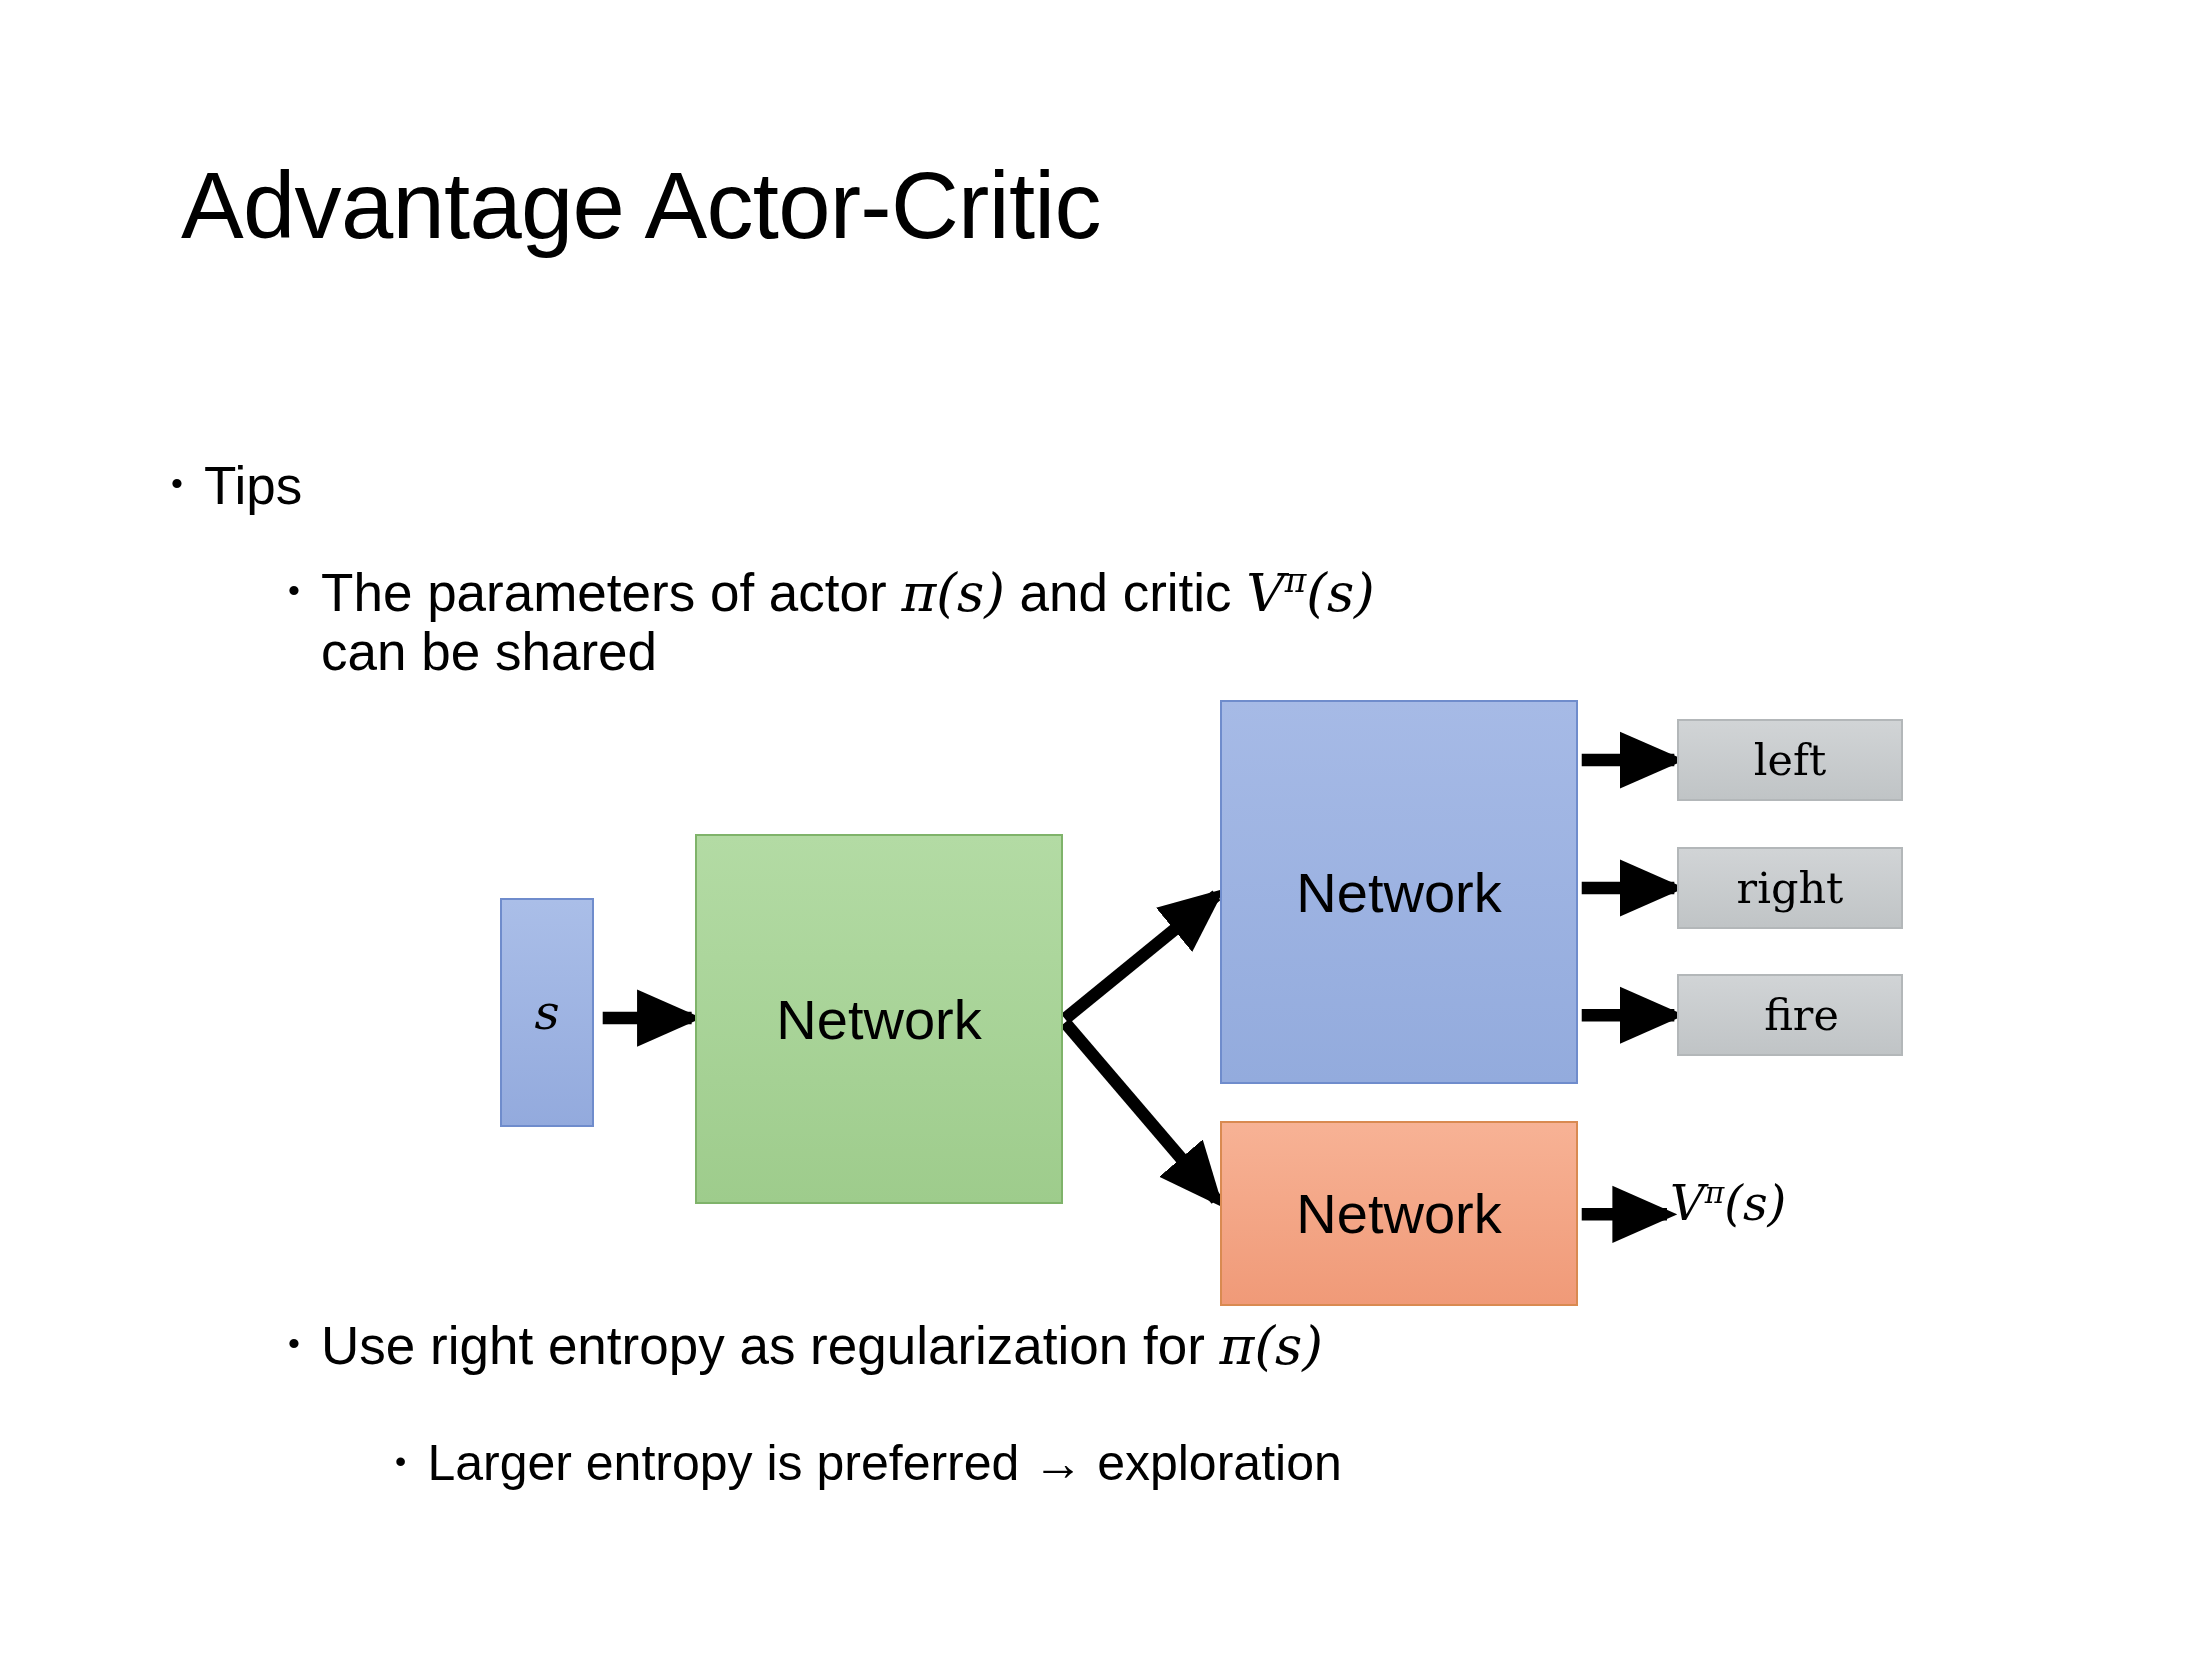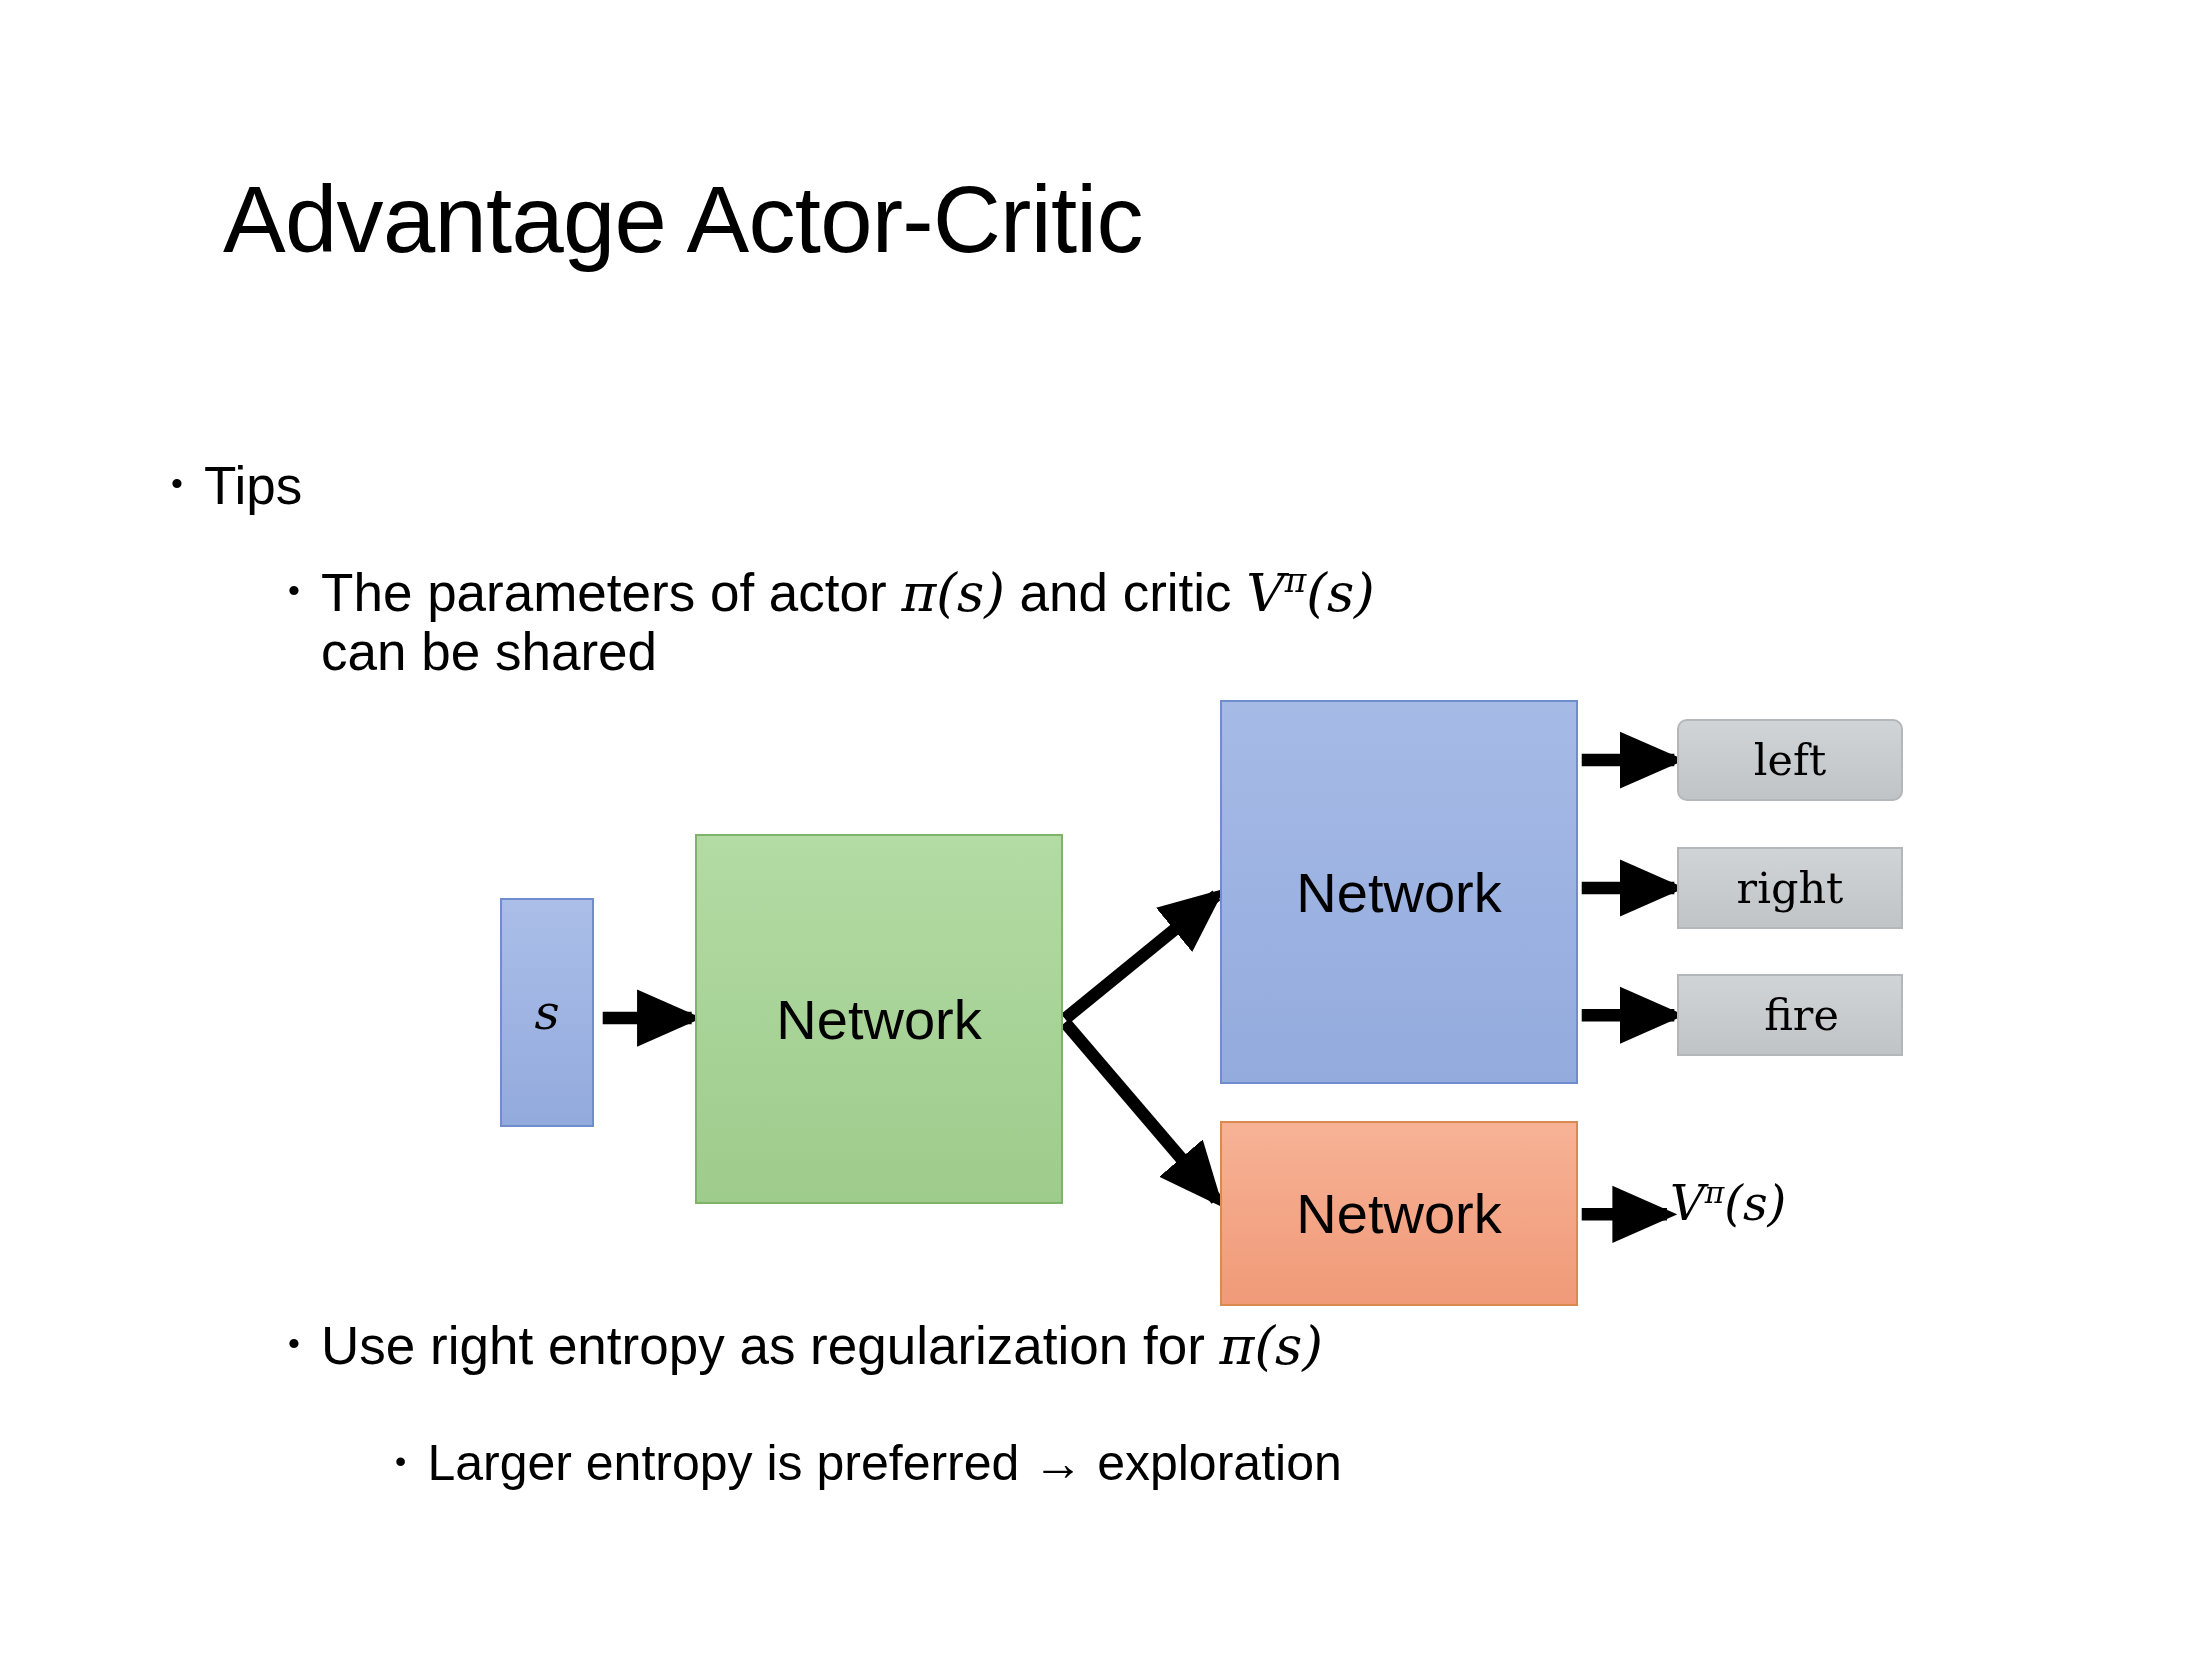--- a/index.html
+++ b/index.html
@@ -18,28 +18,27 @@
     position: relative;
     width: 2205px;
     height: 1654px;
     background: #ffffff;
   }
 
   
   #slide-title {
     position: absolute;
     left: 181px;
-    top: 171px;
+    top: 157px;
     font-size: 94px;
     line-height: 1.05;
     font-weight: 400;
     letter-spacing: -0.7px;
     color: #000000;
     white-space: nowrap;
-    margin-left: 42px;
   }
 
   
   .bullet {
     position: absolute;
     display: flex;
     align-items: flex-start;
     color: #000000;
   }
   .bullet .dot {
@@ -156,21 +155,21 @@
     box-sizing: border-box;
     display: flex;
     align-items: center;
     justify-content: center;
     background: linear-gradient(to bottom, #d1d4d6 0%, #c0c4c6 100%);
     border: 2.2px solid #b3b7b9;
     font-family: "DejaVu Serif", "Liberation Serif", serif;
     font-size: 43px;
     color: #000000;
   }
-  #out-left  { left: 1677px; top: 719px;  width: 226px; height: 82px; border-radius: 10px; }
+  #out-left  { left: 1677px; top: 719px;  width: 226px; height: 82px; }
   #out-right { left: 1677px; top: 847px; width: 226px; height: 82px; }
   #out-fire  { left: 1677px; top: 974px; width: 226px; height: 82px; padding-left: 23px; }
 
   #vpi-out {
     position: absolute;
     left: 1670px;
     top: 1175px;
     font-size: 48px;
     white-space: nowrap;
   }

